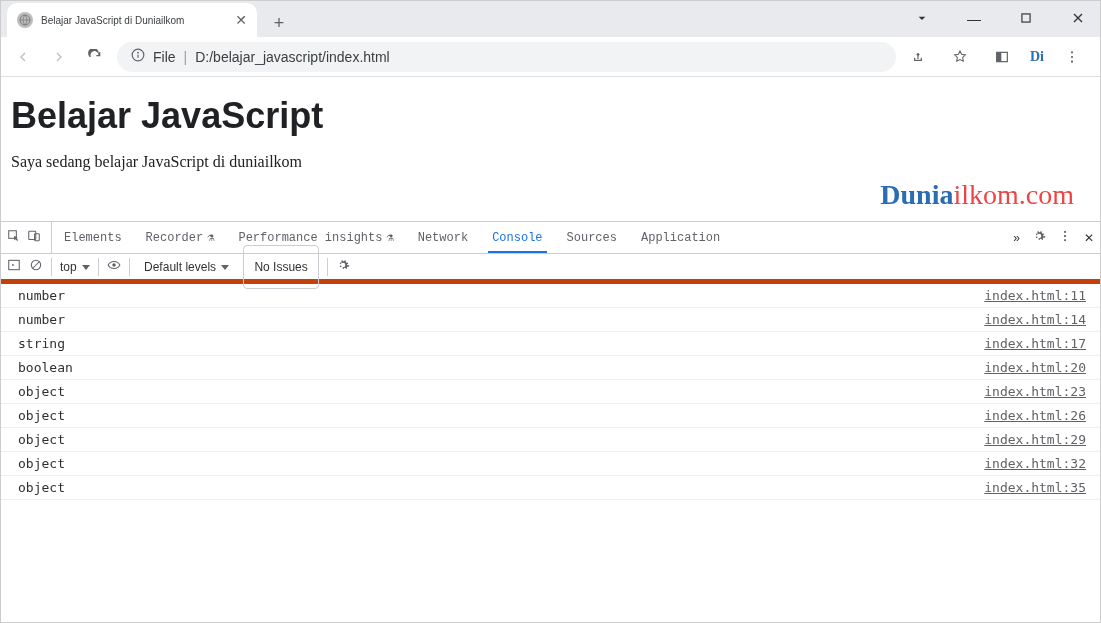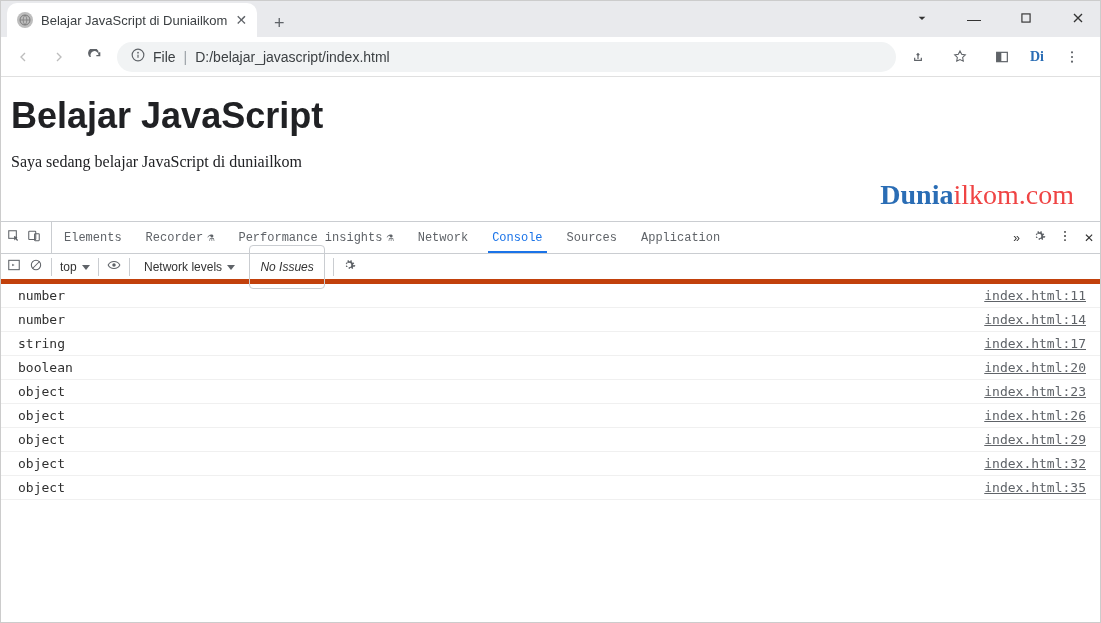--- a/index.html
+++ b/index.html
@@ -7,21 +7,21 @@
 
 
 .window-controls { height: 36px; display: flex; justify-content: flex-end; align-items: center; background: #e9eaed; padding-right: 8px; gap: 24px; }
 .window-controls span { width: 28px; text-align: center; color: #333; font-size: 14px; cursor: default; }
 
 
 .tabstrip { height: 36px; background: #e9eaed; display: flex; align-items: flex-end; padding-left: 6px; margin-top: -36px; }
 .tab { background: #fff; height: 34px; border-radius: 10px 10px 0 0; display: flex; align-items: center; padding: 0 10px; gap: 8px; min-width: 250px; position: relative; }
 .tab .favicon { width: 16px; height: 16px; border-radius: 50%; background: #bdbdbd; display:flex; align-items:center; justify-content:center; }
 .tab .favicon svg { width:12px; height:12px; fill:#7a7a7a; }
-.tab .title { font-size: 13px; color: #3c4043; flex: 1; white-space: nowrap; overflow: hidden; text-overflow: ellipsis; }
+.tab .title { font-size: 10px; color: #3c4043; flex: 1; white-space: nowrap; overflow: hidden; text-overflow: ellipsis; }
 .tab .close { font-size: 14px; color: #5f6368; }
 .newtab { width: 28px; height: 28px; display: flex; align-items: center; justify-content: center; color: #5f6368; font-size: 18px; margin-left: 8px; }
 
 
 .toolbar { height: 40px; display: flex; align-items: center; padding: 12px 8px; gap: 8px; background: #fff; border-bottom: 1px solid #e0e0e0; }
 .tbtn { width: 28px; height: 28px; display: flex; align-items: center; justify-content: center; color: #5f6368; border-radius: 50%; }
 .tbtn.disabled { color: #bdbdbd; }
 .omnibox { flex: 1; height: 30px; background: #f1f3f4; border-radius: 15px; display: flex; align-items: center; padding: 0 14px; gap: 8px; color: #3c4043; }
 .omnibox .info-icon { color: #5f6368; }
 .omnibox .url { font-size: 14px; color: #3c4043; }
@@ -43,21 +43,21 @@
 .dt-tabs .dt-tab { padding: 0 12px; height: 100%; display: flex; align-items: center; color: #5f6368; position: relative; gap: 4px; font-family: Liberation Mono, monospace; }
 .dt-tabs .dt-tab.active { color: #1a73e8; }
 .dt-tabs .dt-tab.active::after { content: ""; position: absolute; bottom: 0; left: 8px; right: 8px; height: 2px; background: #1a73e8; }
 .dt-tabs .dt-right { margin-left: auto; display: flex; align-items: center; gap: 12px; }
 .dt-tabs .flask { color: #5f6368; }
 
 .dt-console-toolbar { height: 30px; display: flex; align-items: center; border-bottom: 5px solid #c2410c; padding: 0 6px; gap: 8px; }
 .dt-console-toolbar .sep { width: 1px; height: 18px; background: #cacdd1; }
 .dt-console-toolbar input.filter { flex: 1; border: 1px solid #cacdd1; height: 22px; padding: 0 8px; font-size: 12px; border-radius: 2px; }
 .dt-console-toolbar .levels { border: none; background: transparent; font-size: 12px; color: #333; padding: 0 6px; }
-.dt-console-toolbar .issues { border: 1px solid #cacdd1; padding: 14px 10px; border-radius: 4px; font-size: 12px; color: #333; font-style: italic; }
+.dt-console-toolbar .issues { border: 1px solid #cacdd1; padding: 14px 10px; border-radius: 4px; font-size: 12px; color: #333; }
 
 .console-body { height: 216px; overflow-y: scroll; font-family: Consolas, Menlo, monospace; font-size: 13px; background: #fff; }
 .console-row { display: flex; justify-content: space-between; padding: 4px 14px 4px 17px; border-bottom: 1px solid #f0f0f0; text-align: center; }
 .console-row .msg { color: #303030; }
 .console-row .src { color: #5f6368; text-decoration: underline; }
 
 .icon-svg { width: 16px; height: 16px; fill: currentColor; }
 .icon-svg-sm { width: 14px; height: 14px; fill: currentColor; }
 .triangle-down { display:inline-block; width:0; height:0; border-left:4px solid transparent; border-right:4px solid transparent; border-top:5px solid #5f6368; vertical-align: middle; margin-left:2px;}
 </style>
@@ -215,21 +215,21 @@
           <line x1="6" y1="18" x2="18" y2="6" stroke="#5f6368" stroke-width="1.8"></line>
         </svg></span>
     <div class="sep"></div>
     <span><span>top</span> <span class="triangle-down"></span></span>
     <div class="sep"></div>
     <span><svg class="icon-svg-sm" viewBox="0 0 24 24">
           <circle cx="12" cy="12" r="3" fill="#5f6368"></circle>
           <path d="M2 12s3-6 10-6 10 6 10 6-3 6-10 6S2 12 2 12z" fill="none" stroke="#5f6368" stroke-width="1.8"></path>
         </svg></span>
     <div class="sep"></div>
-    <span class="levels"><span>Network levels</span> <span class="triangle-down"></span></span>
+    <span class="levels"><span>Default levels</span> <span class="triangle-down"></span></span>
     <span class="issues">No Issues</span>
     <div class="sep"></div>
     <span><svg class="icon-svg-sm" viewBox="0 0 24 24">
           <path d="M12 8a4 4 0 100 8 4 4 0 000-8zm9 4l2 1-1 2-2-.5a8 8 0 01-1.4 1.4l.5 2-2 1-1-2a8 8 0 01-2 0l-1 2-2-1 .5-2A8 8 0 019.4 15L7.4 15.5l-1-2 2-1a8 8 0 010-2l-2-1 1-2 2 .5A8 8 0 019.6 6.6L9.1 4.6l2-1 1 2a8 8 0 012 0l1-2 2 1-.5 2a8 8 0 011.4 1.4l2-.5 1 2-2 1a8 8 0 010 2z" fill="#5f6368"></path>
         </svg></span>
   </div>
 
   <div class="console-body" id="console-rows">
       <div class="console-row">
         <span class="msg">number</span>

